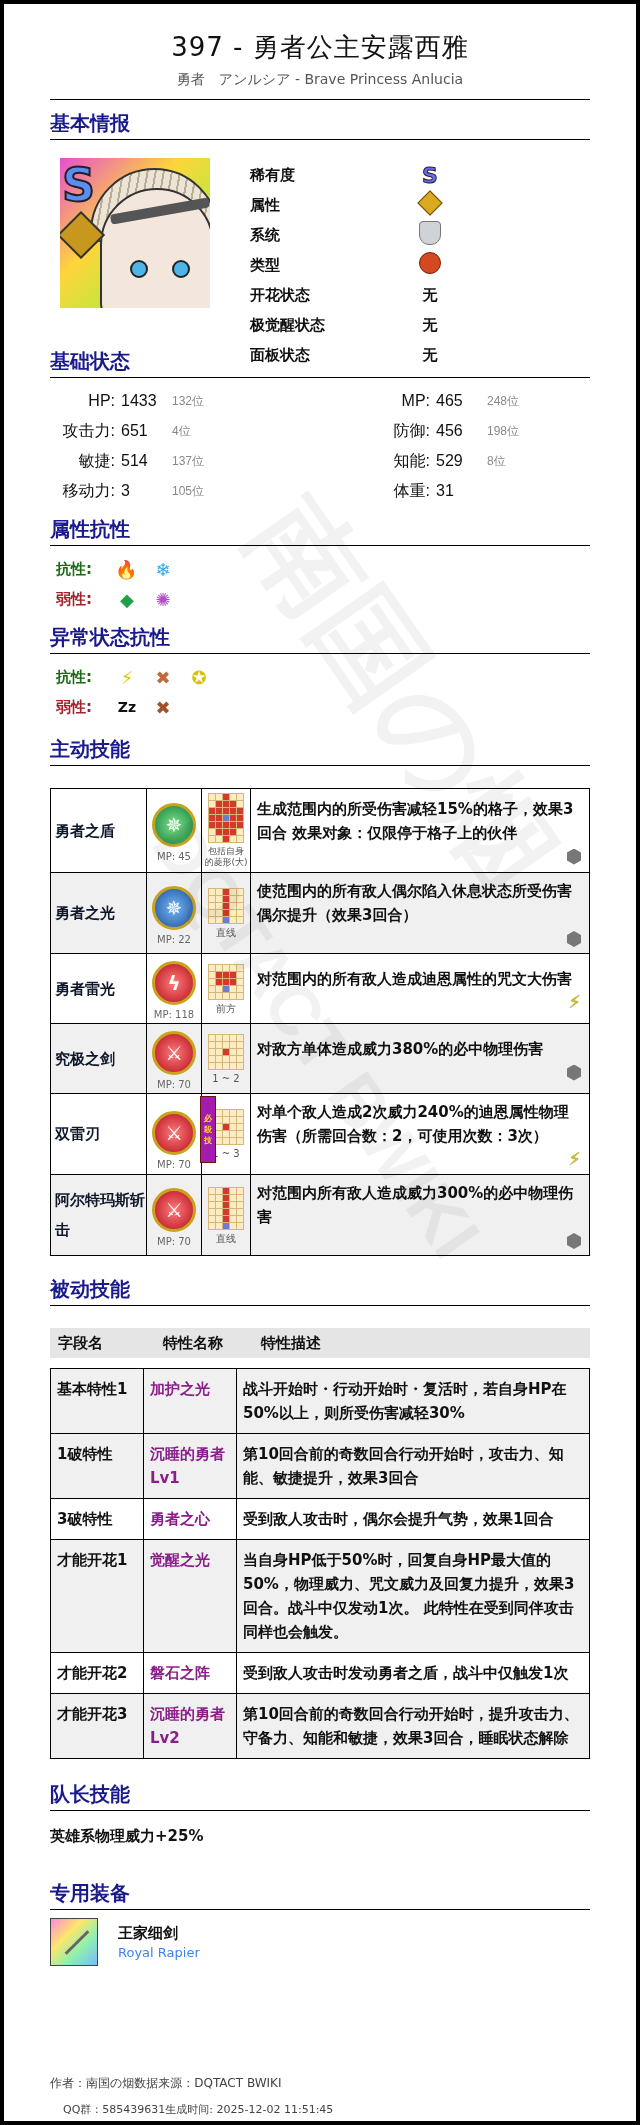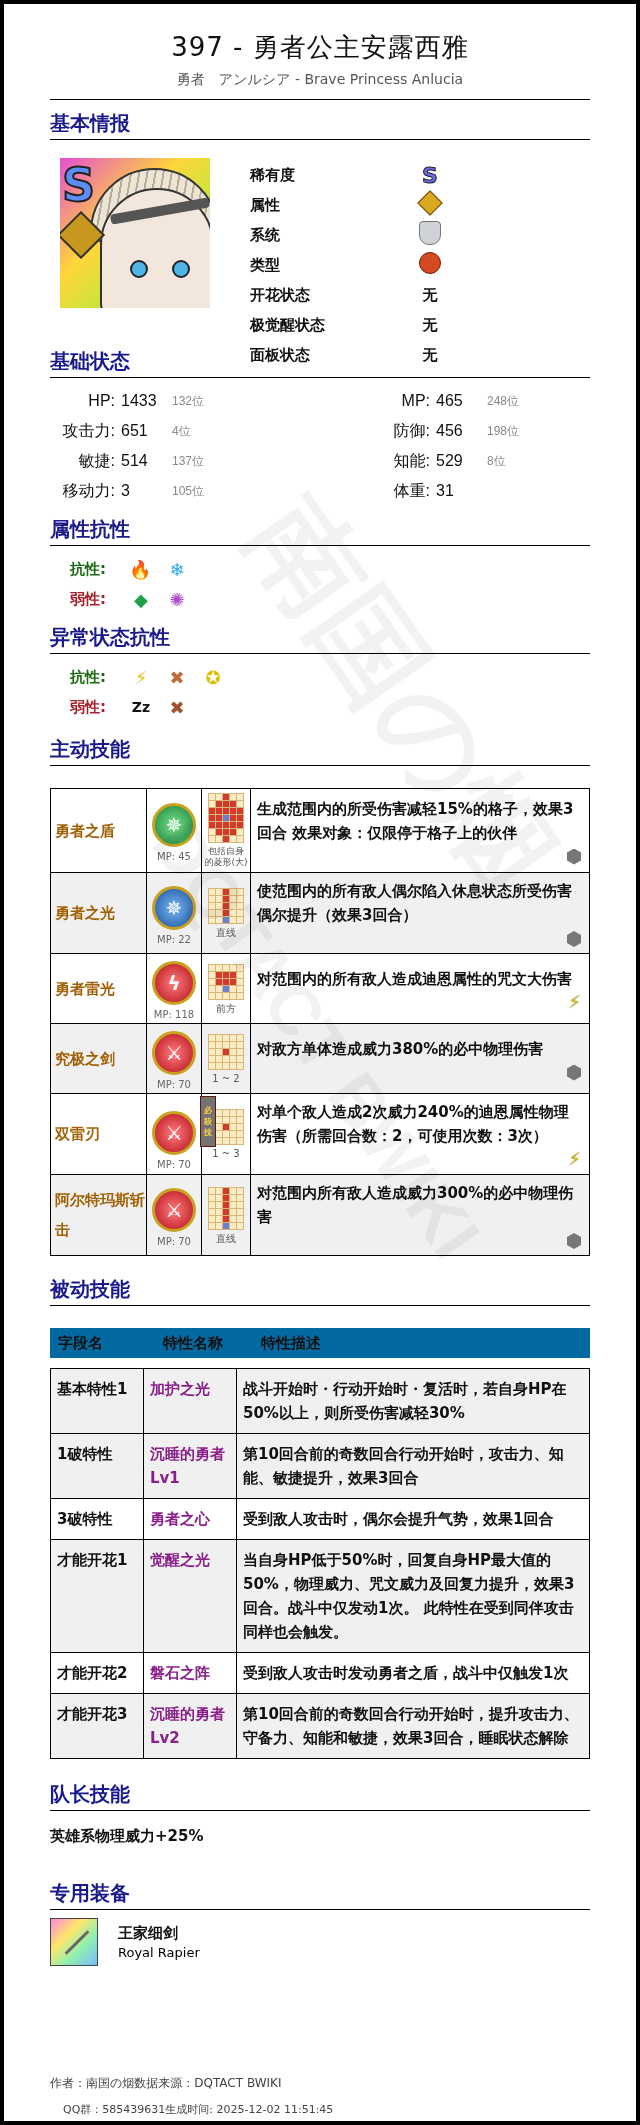--- a/index.html
+++ b/index.html
@@ -27,61 +27,61 @@
   .ic-s { font-weight:bold; font-size:22px; color:#6a6af0; -webkit-text-stroke:1px #222; }
   .ic-diamond { display:inline-block; width:16px; height:16px; background:#d9a91f; border:1.5px solid #6b4c0c; transform:rotate(45deg); }
   .ic-shield { display:inline-block; width:20px; height:22px; background:#cfd3d8; border:1.5px solid #777; border-radius:4px 4px 10px 10px; }
   .ic-circle { display:inline-block; width:20px; height:20px; background:#d34a20; border:1.5px solid #7a1d05; border-radius:50%; }
   .stats { display:grid; grid-template-columns:270px 270px; margin-top:8px; font-family:"Liberation Sans", sans-serif; }
   .stat { display:flex; align-items:center; height:30px; font-size:16px; }
   .stat .lab { width:65px; text-align:right; }
   .stat .val { width:45px; margin-left:6px; }
   .stat .rank { font-size:12px; color:#888; margin-left:6px; }
   .res { margin-top:8px; }
-  .res-row { display:flex; align-items:center; height:30px; font-size:15px; font-weight:bold; margin-left:20px; }
+  .res-row { display:flex; align-items:center; height:30px; font-size:15px; font-weight:bold; margin-left:6px; }
   .res-row .lab { width:60px; }
   .res-row .lab.good { color:#1b6b12; }
   .res-row .lab.bad { color:#a3222b; }
   .eic { width:22px; height:22px; margin-right:14px; display:inline-flex; align-items:center; justify-content:center; font-size:18px; }
   table.skills { border-collapse:collapse; width:540px; margin-top:22px; }
   table.skills td { border:1.5px solid #000; vertical-align:middle; }
   table.skills tr.alt td { background:#f0f0f0; }
-  .sk-name { width:90px; color:#a16207; font-weight:bold; font-size:15px; padding-left:4px; line-height:30px; }
+  .sk-name { width:90px; color:#0f172a; font-weight:bold; font-size:15px; padding-left:4px; line-height:30px; }
   .sk-icon { width:52px; text-align:center; position:relative; }
   .orb { width:38px; height:38px; border-radius:50%; border:3px solid #c9a320; margin:6px auto 0; display:flex; align-items:center; justify-content:center; color:#fff; font-size:20px; font-weight:bold; }
   .orb.green { background:radial-gradient(circle,#7ce28a,#15803d); }
   .orb.blue { background:radial-gradient(circle,#75b8f1,#1d4f9e); }
   .orb.red { background:radial-gradient(circle,#ff7b7b,#b40f1b); }
   .mp { font-size:10px; color:#666; margin-top:4px; margin-bottom:2px; }
-  .sp-banner { position:absolute; top:2px; left:50%; transform:translateX(-50%); background:#737373; color:#ffd23f; font-size:8px; padding:8px 3px; border:1px solid #6a1409; font-weight:bold;margin-left:34px; }
+  .sp-banner { position:absolute; top:2px; left:50%; transform:translateX(-50%); background:#a21caf; color:#ffd23f; font-size:8px; padding:16px 3px; border:1px solid #6a1409; font-weight:bold;margin-left:34px; }
   .sk-range { width:44px; text-align:center; padding:4px 2px; }
   .grid { display:grid; grid-template-columns:repeat(5,6px); grid-template-rows:repeat(7,6px); gap:1px; background:#d7b67a; border:1px solid #d7b67a; width:34px; margin:0 auto; }
   .grid div { background:#fbecc3; }
   .grid div.on { background:#d33a2c; }
   .grid div.me { background:#6a7ed6; }
   .rng-lab { font-size:10px; color:#555; margin-top:3px; line-height:11px; }
   .sk-desc { font-size:15px; font-weight:bold; line-height:24px; padding:6px 8px 6px 6px; position:relative; }
   .sk-desc .txt { padding-right:4px; }
   .hex { display:block; width:14px; height:16px; background:#777; clip-path:polygon(50% 0,100% 25%,100% 75%,50% 100%,0 75%,0 25%); margin-left:auto; margin-top:4px; }
   .bolt { display:block; margin-left:auto; color:#e2c800; font-size:18px; text-shadow:0 0 1px #333; line-height:18px; margin-top:2px; text-align:right; }
-  .pass-head { display:flex; background:#0369a1; height:30px; align-items:center; font-weight:bold; font-size:15px; margin-top:22px; }
+  .pass-head { display:flex; background:#e5e5e5; height:30px; align-items:center; font-weight:bold; font-size:15px; margin-top:22px; }
   .pass-head span:nth-child(1) { width:105px; padding-left:8px; }
   .pass-head span:nth-child(2) { width:98px; }
   table.passive { border-collapse:collapse; width:540px; margin-top:10px; }
   table.passive td { border:1.5px solid #000; vertical-align:top; padding:8px 6px; font-weight:bold; font-size:15px; line-height:24px; }
   table.passive tr.alt td { background:#f0f0f0; }
   .p-field { width:80px; }
   .p-name { width:80px; color:#8a1f8a; }
   .leader-txt { font-size:15px; font-weight:bold; margin-top:16px; margin-bottom:34px; }
   .equip { display:flex; align-items:center; margin-top:8px; }
   .equip-ic { width:46px; height:46px; background:linear-gradient(135deg,#ff8bd8,#ffe66b 35%,#8ef0b0 65%,#7bb9ff); border:1px solid #444; position:relative; }
   .equip-ic::after { content:""; position:absolute; left:10px; top:22px; width:32px; height:3px; background:#666; transform:rotate(-45deg); }
   .equip-name { margin-left:20px; }
   .equip-name .cn { font-size:15px; font-weight:bold; }
-  .equip-name .en { font-size:13px; color:#000000; margin-top:2px; }
+  .equip-name .en { font-size:13px; color:#3b82f6; margin-top:2px; }
   .footer { position:absolute; left:50px; width:540px; top:2070px; font-size:12px; color:#444; }
   .footer .row { display:flex; height:26px; align-items:center; }
   .footer .row2 { font-size:11px;margin-left:13px; }
 </style>
 </head>
 <body>
 
 <div class="frame"></div>
 
 <div class="watermark" style="left:180px;top:620px;">南国の烟</div>

